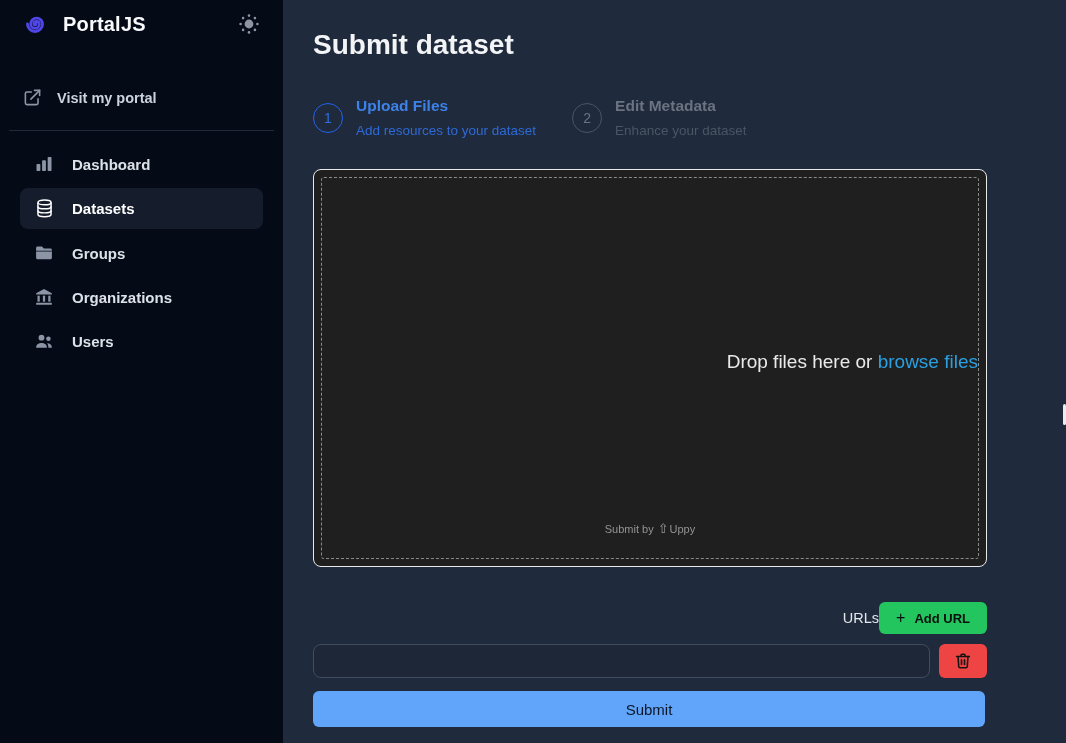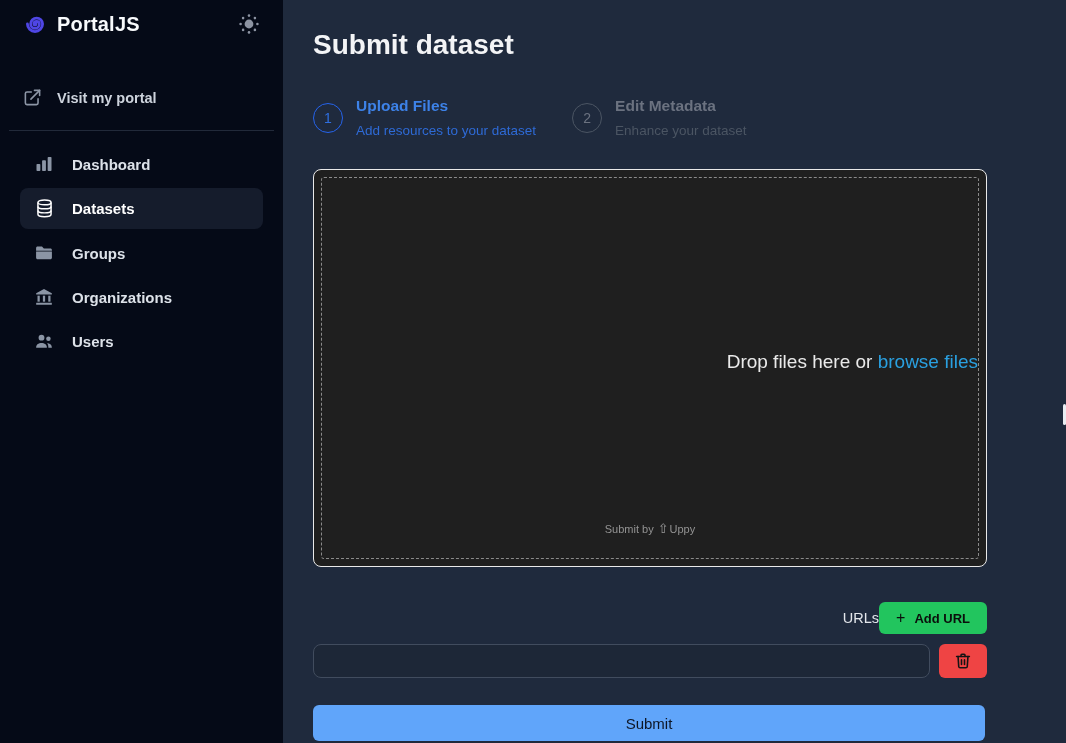--- a/index.html
+++ b/index.html
@@ -11,21 +11,21 @@
   }
   
   .sidebar {
     position:absolute; left:0; top:0; width:283px; height:743px;
     background:#050a17; color:#e5e7eb;
   }
   .sidebar-header {
     display:flex; align-items:center; justify-content:space-between;
     padding:10px 22px 10px 22px; height:48px;
   }
-  .brand { display:flex; align-items:center; gap:9px; cursor:pointer;text-align:right; }
+  .brand { display:flex; align-items:center; gap:15px; cursor:pointer;text-align:right; }
   .brand-name { font-size:20px; font-weight:800; color:#f8fafc; letter-spacing:.2px; }
   .icon-btn { background:none; border:none; cursor:pointer; color:#9ca3af; display:flex; align-items:center; }
   .visit-portal {
     display:flex; align-items:center; gap:15px;
     margin:34px 0 0; padding:6px 23px; cursor:pointer;
     color:#cdd3dc; font-weight:700; font-size:14.5px;
   }
   .visit-portal .ext-icon { color:#8d96a6; display:flex; }
   .sidebar-divider { border:none; border-top:1px solid #222a3a; margin:17px 9px 0 9px; }
   .nav { padding:13px 20px; display:flex; flex-direction:column; gap:4px; }
@@ -92,21 +92,21 @@
   .url-input {
     flex:1; height:34px; background:#1d2737; border:1px solid #414c5e; border-radius:8px;
     color:#e5e7eb; padding:0 12px; font-family:"Liberation Sans",sans-serif; font-size:14px;
     outline:none;
   }
   .delete-btn {
     width:48px; height:34px; background:#ef4444; border:none; border-radius:6px;
     cursor:pointer; display:flex; align-items:center; justify-content:center;
   }
   .submit-btn {
-    margin-top:27px; width:672px; height:36px;
+    margin-top:13px; width:672px; height:36px;
     background:#60a5fa; border:none; border-radius:6px; cursor:pointer;
     color:#0d1626; font-family:"Liberation Sans",sans-serif; font-size:15px;
     display:flex; align-items:center; justify-content:center;
   }
   
   .scrollbar-thumb {
     position:absolute; right:0; top:404px; width:3px; height:21px;
     background:#e9edf2; border-radius:2px; cursor:pointer;
   }
 </style>

